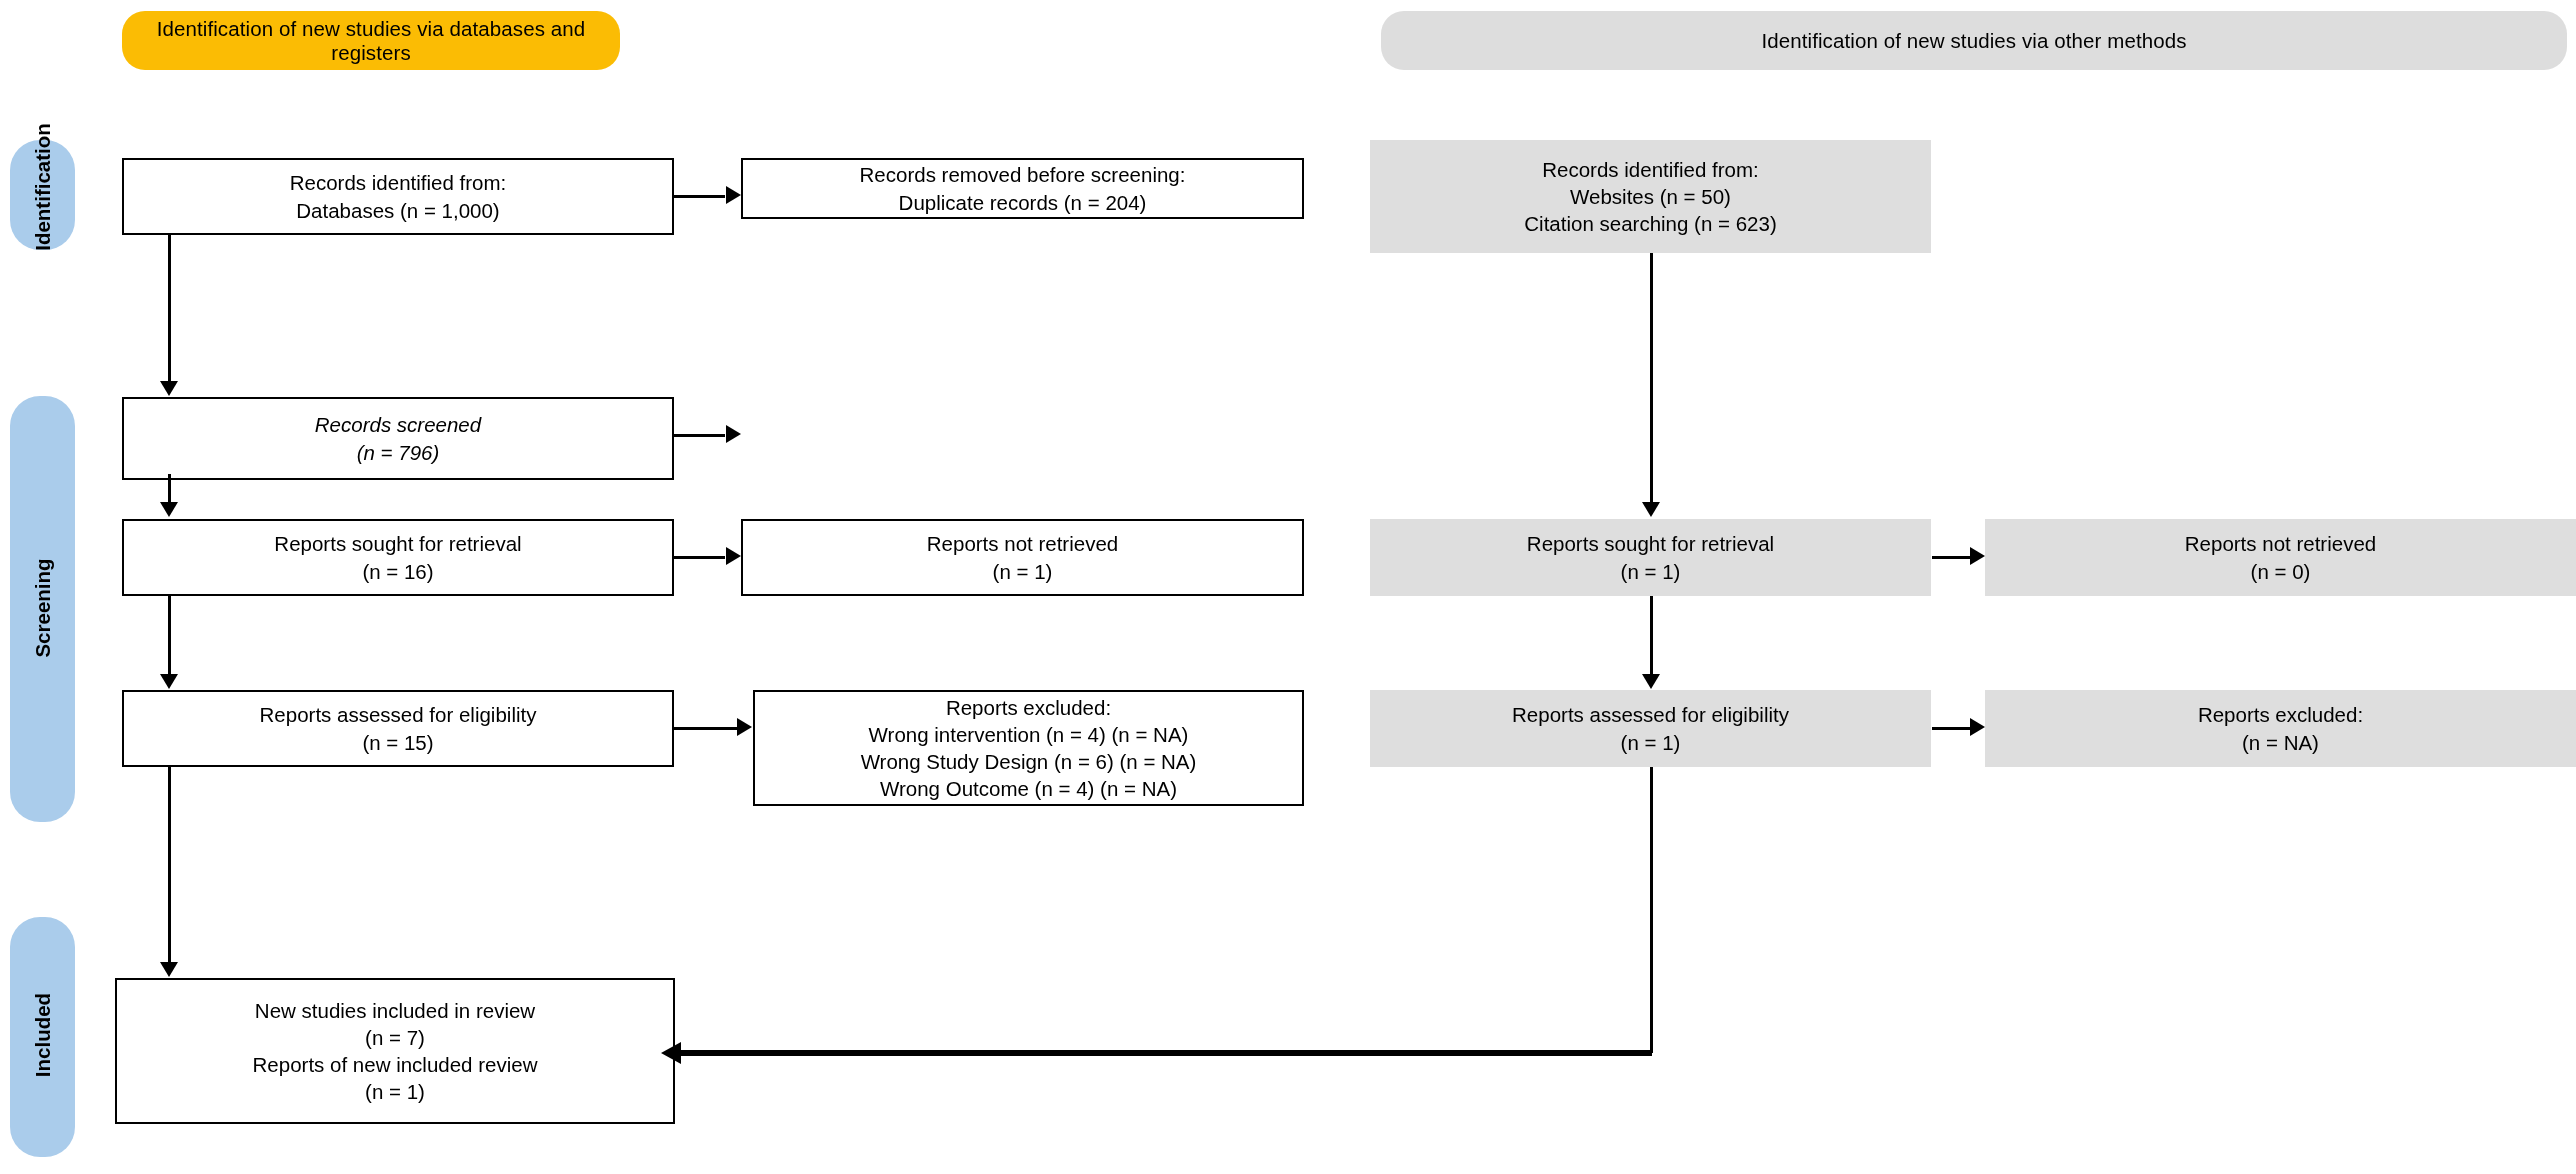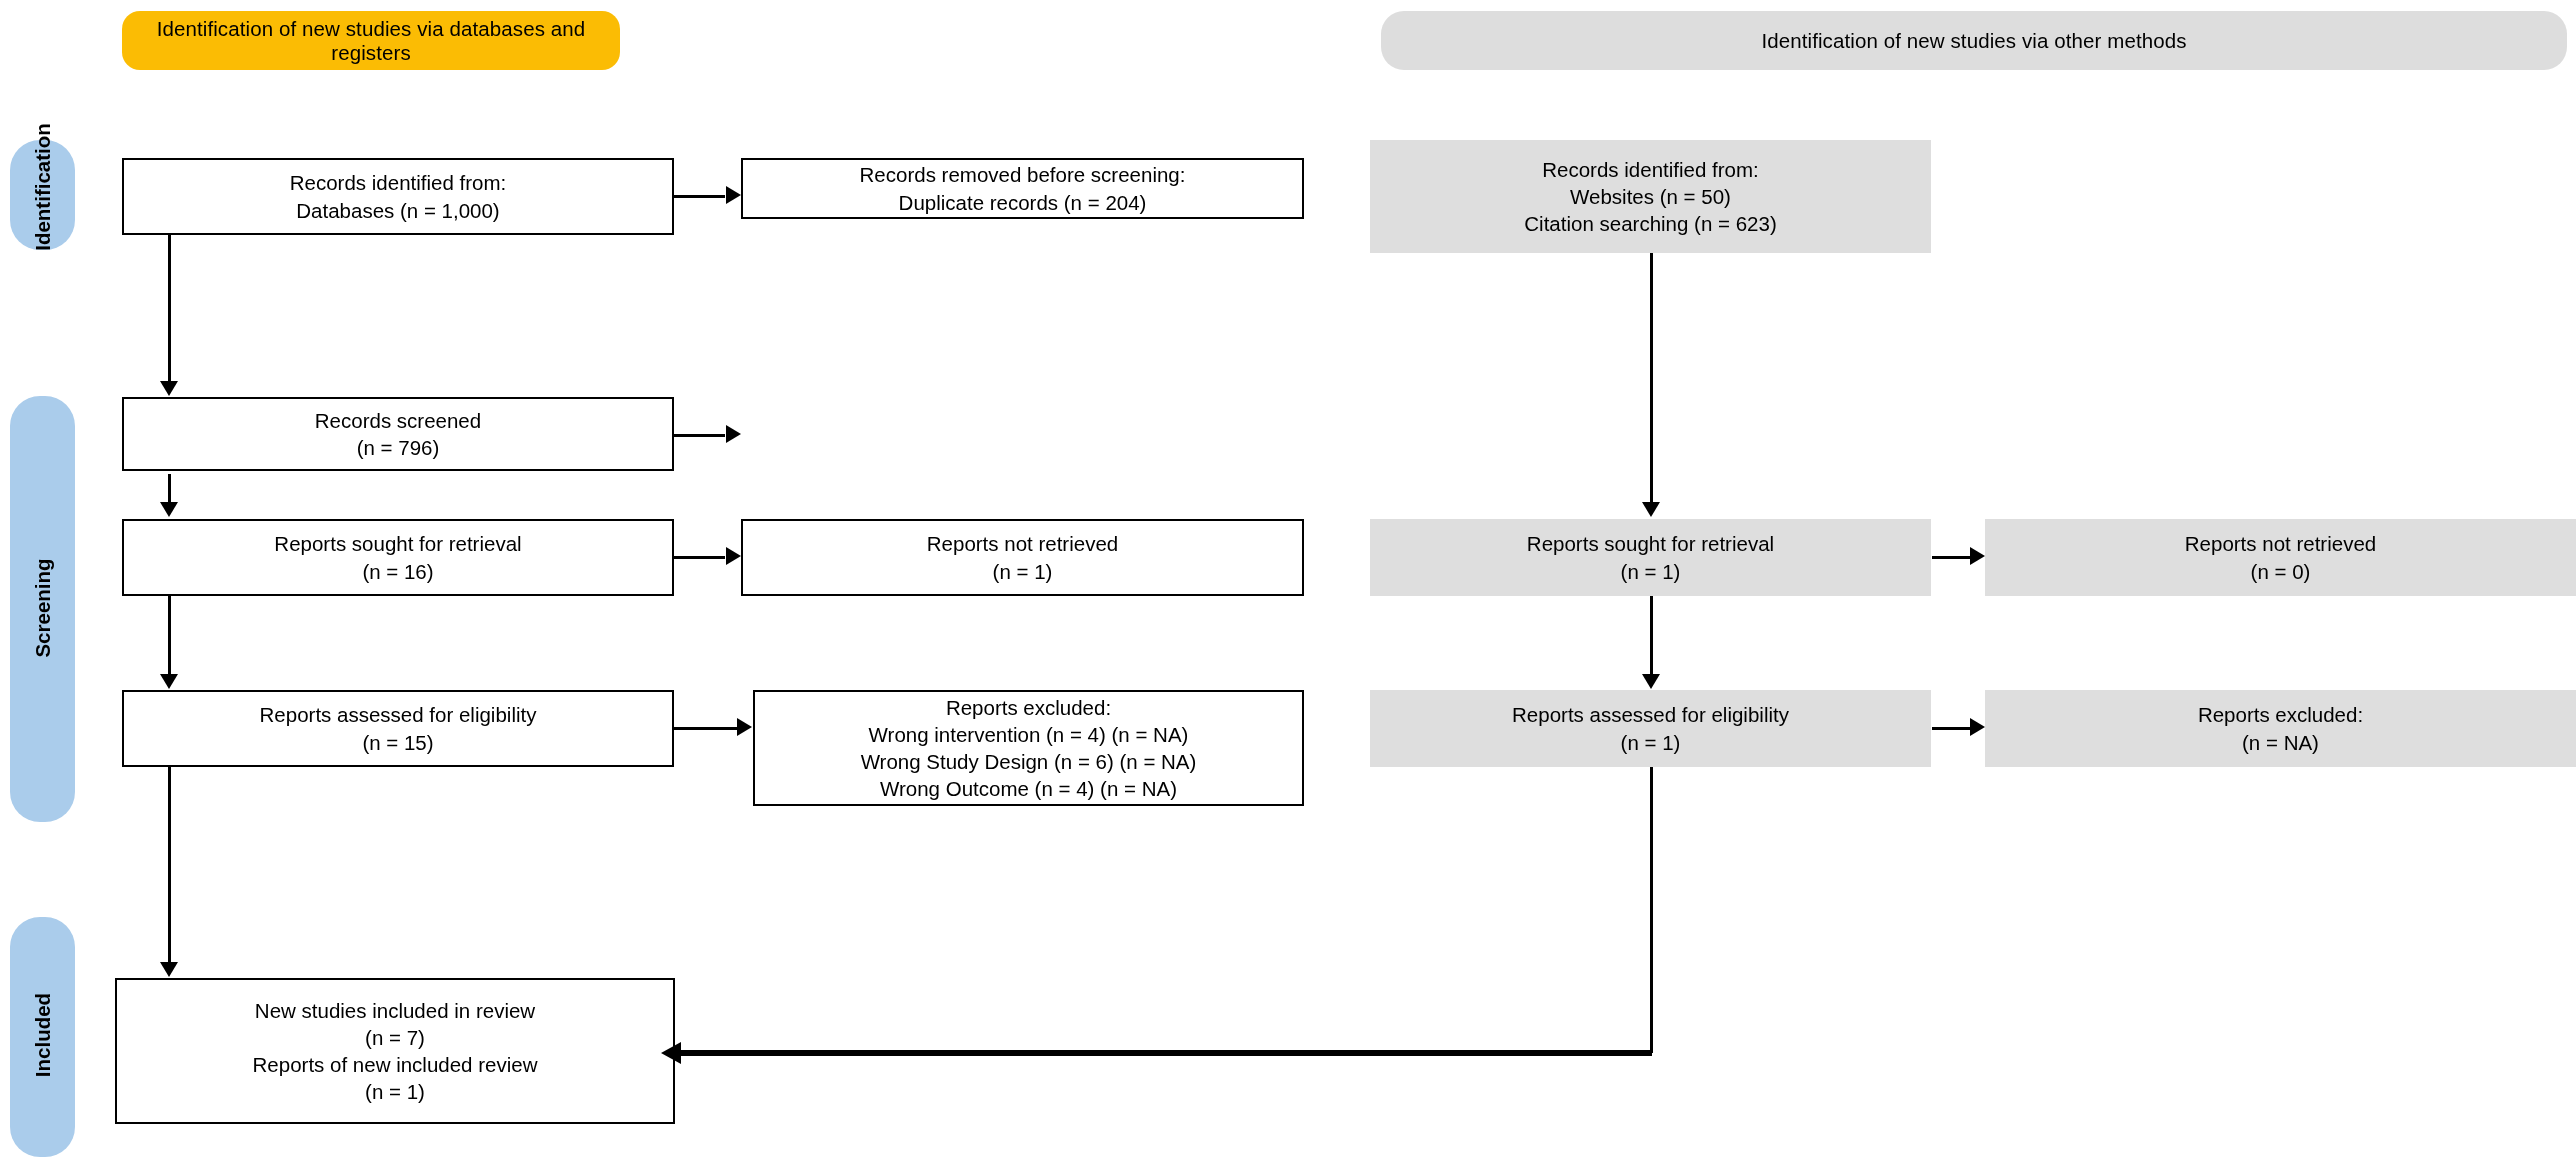--- a/index.html
+++ b/index.html
@@ -4,21 +4,21 @@
 <title>PRISMA 2020 flow diagram</title>
 <style>
   html,body{margin:0;padding:0;background:#ffffff;}
   body{font-family:"Liberation Sans","DejaVu Sans",sans-serif;}
   #stage{position:relative;width:2576px;height:1174px;background:#fff;overflow:hidden;}
 
   
   .banner{position:absolute;border-radius:23px;display:flex;align-items:center;
           justify-content:center;color:#000;font-size:20.5px;font-weight:400;
           letter-spacing:0.1px;text-align:center;}
-  .banner.db{background:#FBBC04;border-radius:18px;}
+  .banner.db{background:#FBBC04;}
   .banner.other{background:#DDDDDD;}
 
   
   .pill{position:absolute;background:#AACCEB;border-radius:30px;}
   .pill-label{position:absolute;color:#000;font-size:20.5px;font-weight:700;
               white-space:nowrap;transform-origin:center center;
               transform:rotate(-90deg);text-align:center;}
 
   
   .box{position:absolute;box-sizing:border-box;display:flex;flex-direction:column;
@@ -72,21 +72,21 @@
     <span class="ln">Records removed before screening:</span>
     <span class="ln">Duplicate records (n = 204)</span>
   </div>
 
   <div class="hline" style="left:674px;top:195px;width:51px;"></div>
   <div class="arrow-right" style="left:726px;top:186px;"></div>
 
   <div class="vline" style="left:168px;top:235px;width:2.7px;height:147px;"></div>
   <div class="arrow-down" style="left:160px;top:381px;"></div>
 
-  <div class="box white" style="left:122px;top:397px;width:552px;height:74px;">
+  <div class="box white" style="left:122px;top:397px;width:552px;height:83px;font-style:italic;">
     <span class="ln">Records screened</span>
     <span class="ln">(n = 796)</span>
   </div>
 
 
   <div class="hline" style="left:674px;top:434px;width:51px;"></div>
   <div class="arrow-right" style="left:726px;top:425px;"></div>
 
   <div class="vline" style="left:168px;top:474px;width:2.7px;height:30px;"></div>
   <div class="arrow-down" style="left:160px;top:502px;"></div>

